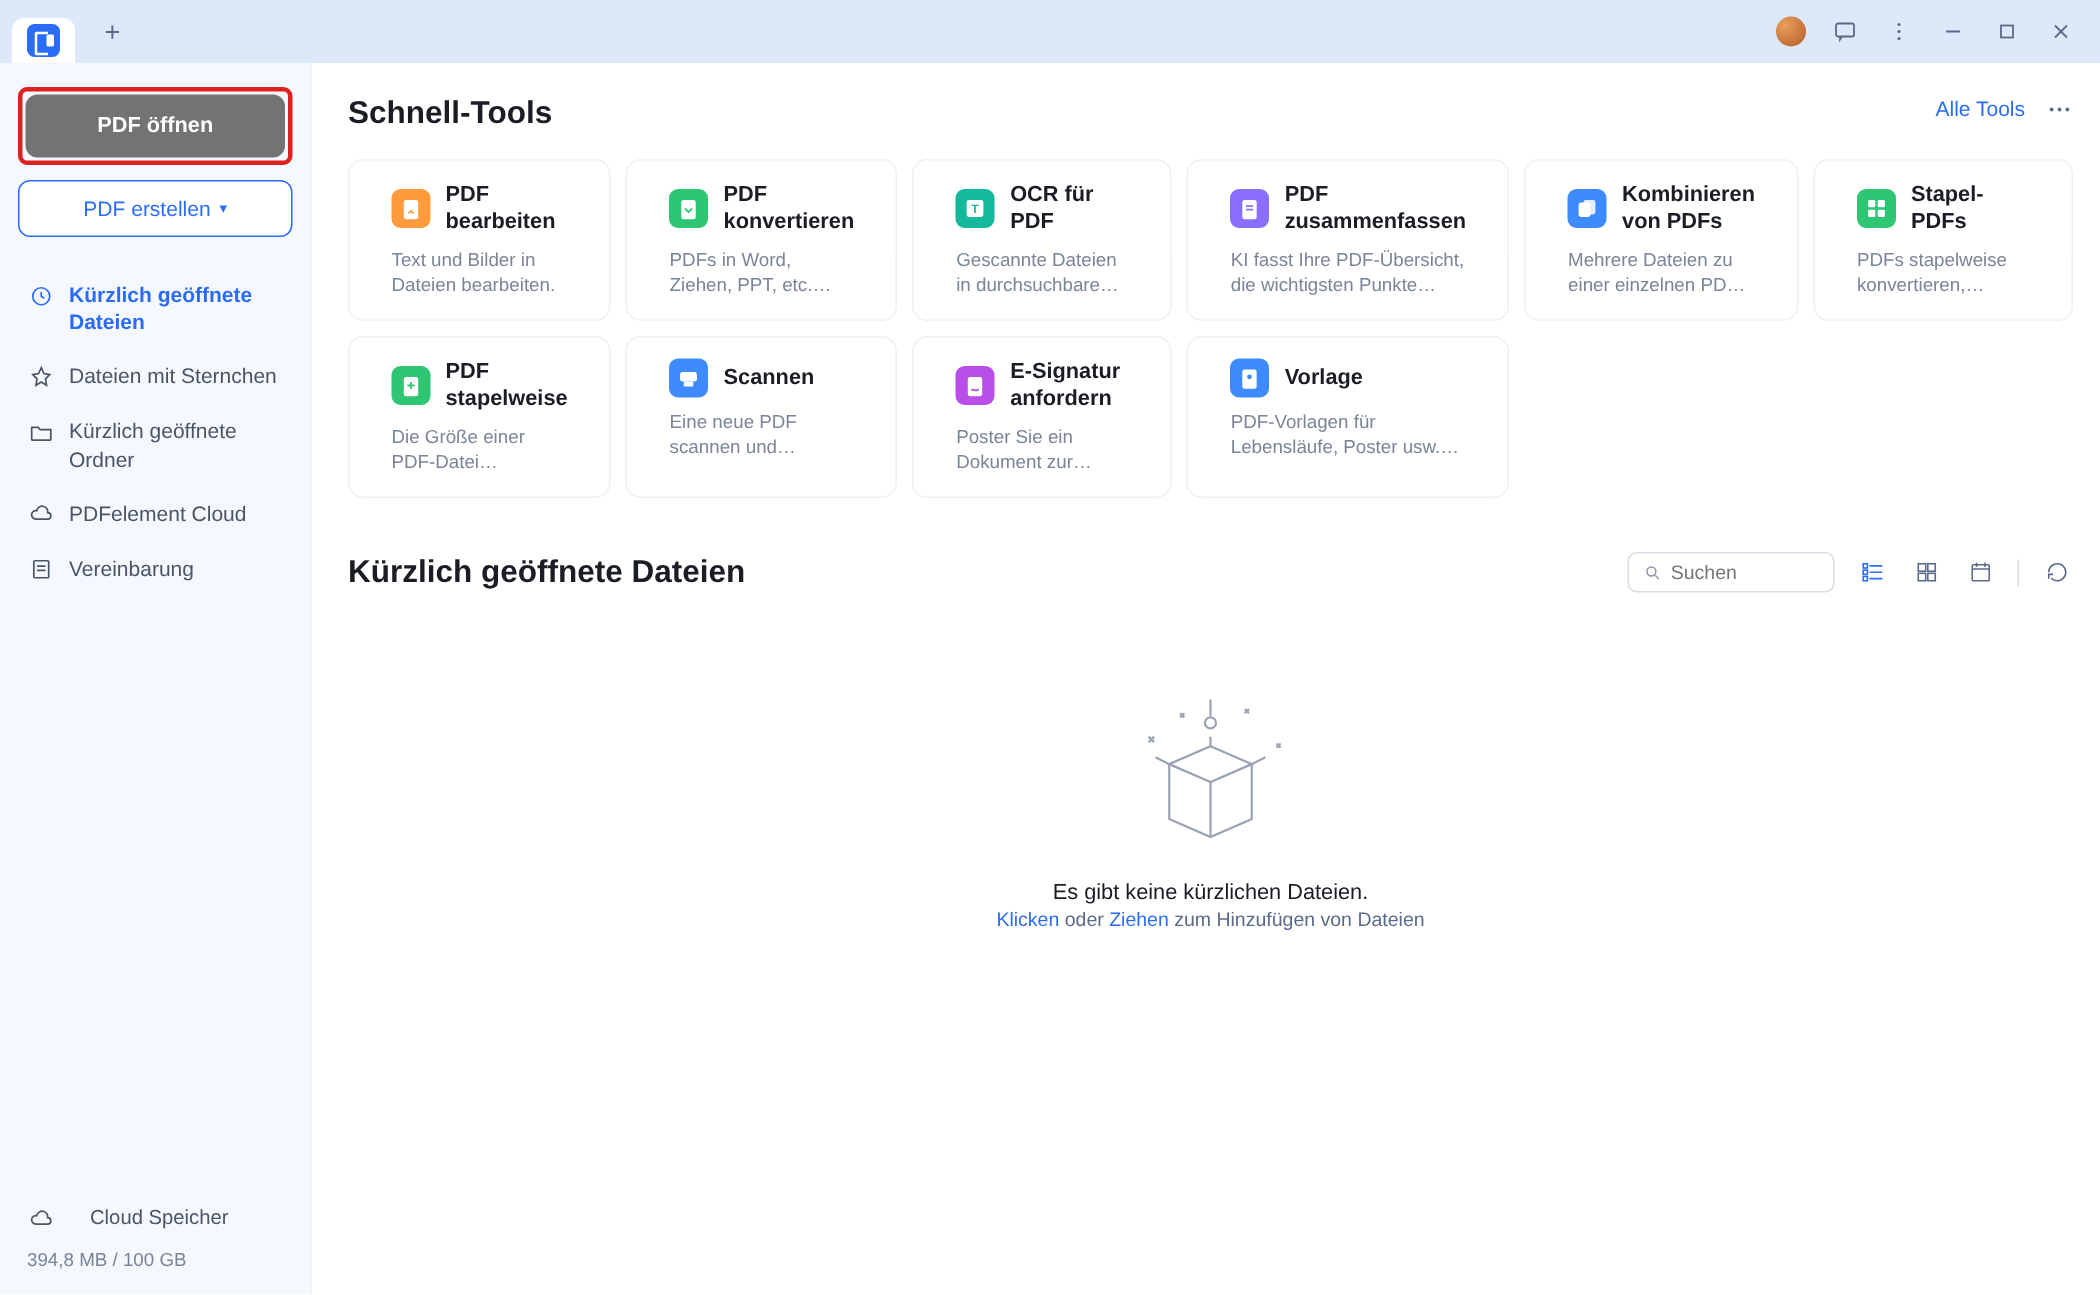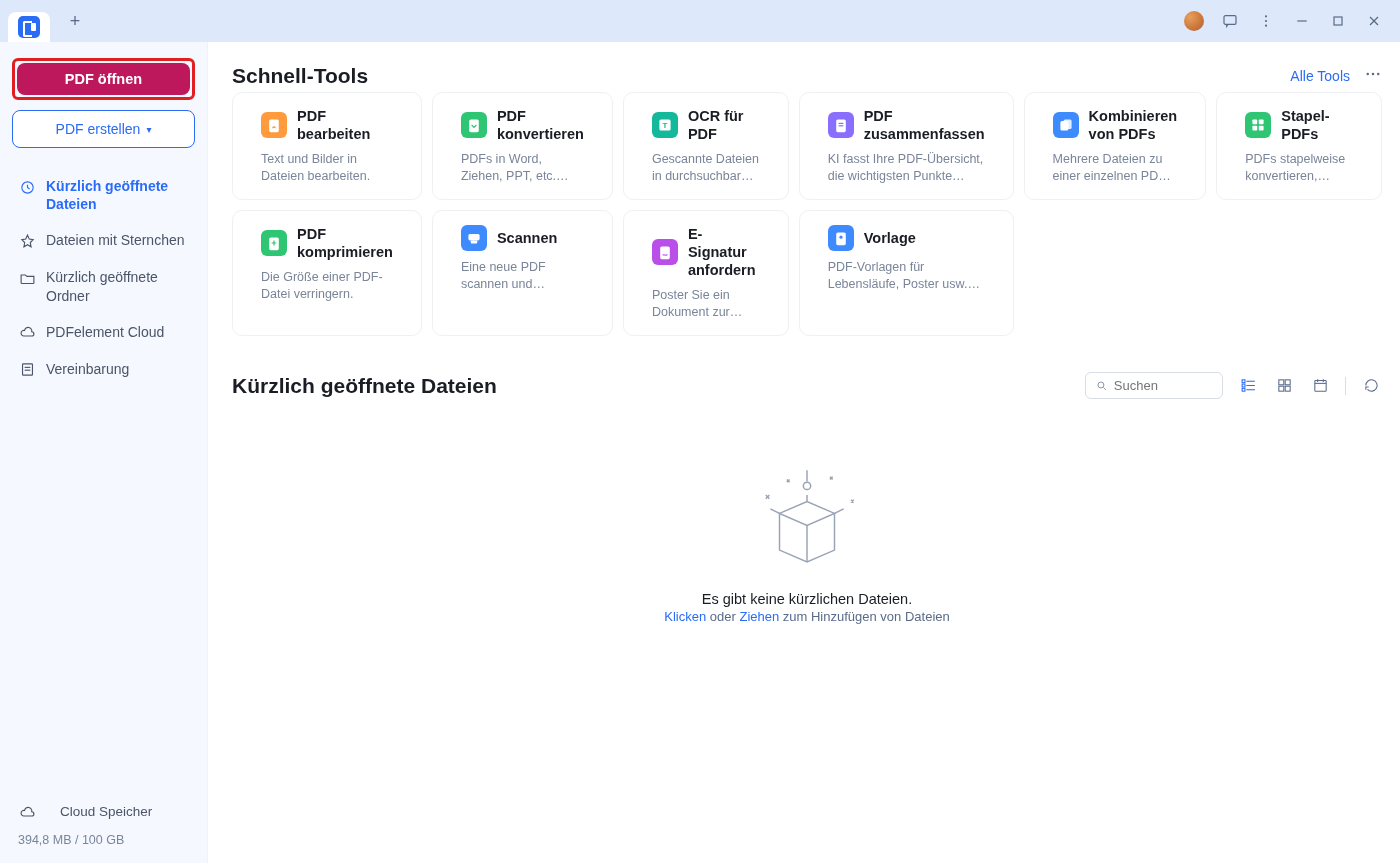--- a/index.html
+++ b/index.html
@@ -12,34 +12,34 @@
   .app-logo-icon::after { content: ""; position: absolute; right: 4px; top: 7px; width: 5px; height: 8px; background: #fff; border-radius: 1px; }
   .tab-plus { width: 30px; height: 30px; display: flex; align-items: center; justify-content: center; color: #5a6b8a; font-size: 18px; margin-left: 10px; cursor: pointer; }
   .titlebar-spacer { flex: 1; }
   .title-btn { width: 36px; height: 36px; display: flex; align-items: center; justify-content: center; color: #5a6b8a; cursor: pointer; }
   .title-btn svg { width: 16px; height: 16px; }
   .avatar { width: 20px; height: 20px; border-radius: 50%; background: radial-gradient(circle at 30% 30%, #e8a05a, #b55a2a); }
   
   .main { display: flex; height: 821px; }
   
   .sidebar { width: 208px; background: #f5f8fe; display: flex; flex-direction: column; padding: 16px 12px 12px; border-right: 1px solid #eef2f9; }
-  .btn-primary { background: #be185d; color: #fff; border: none; border-radius: 8px; height: 32px; font-size: 14.5px; font-weight: 600; cursor: pointer; display: flex; align-items: center; justify-content: center; }
+  .btn-primary { background: #737373; color: #fff; border: none; border-radius: 8px; height: 42px; font-size: 14.5px; font-weight: 600; cursor: pointer; display: flex; align-items: center; justify-content: center; }
   .highlight-red { border: 3px solid #e02020; border-radius: 6px; padding: 2px; margin-bottom: 10px; }
   .btn-secondary { background: #fff; color: #2a6cf6; border: 1px solid #2a6cf6; border-radius: 8px; height: 38px; font-size: 14px; font-weight: 500; cursor: pointer; display: flex; align-items: center; justify-content: center; gap: 6px; margin-bottom: 20px; }
   .nav-list { list-style: none; }
   .nav-item { display: flex; align-items: flex-start; gap: 10px; padding: 9px 6px; color: #4a5568; font-size: 14px; cursor: pointer; border-radius: 6px; line-height: 1.3; }
   .nav-item.active { color: #2a6cf6; font-weight: 600; }
   .nav-icon { width: 18px; height: 18px; flex-shrink: 0; display: flex; align-items: center; justify-content: center; margin-top: 1px; }
   .nav-icon svg { width: 17px; height: 17px; stroke: currentColor; fill: none; stroke-width: 1.6; }
   .sidebar-spacer { flex: 1; }
   .cloud-store { display: flex; align-items: center; gap: 24px; font-size: 13.5px; color: #4a5568; padding: 4px 6px; }
   .cloud-size { font-size: 12.5px; color: #7a8599; padding: 8px 6px 4px; }
   
   .content { flex: 1; padding: 22px 18px 20px 24px; overflow-y: auto; }
-  .sec-head { display: flex; align-items: center; margin-bottom: 4px; }
+  .sec-head { display: flex; margin-bottom: 18px; }
   .sec-title { font-size: 21px; font-weight: 600; color: #1a1d24; flex: 1; }
   .alltools { color: #2a6cf6; font-size: 14px; text-decoration: none; margin-right: 14px; }
   .more-dots { color: #5a6b8a; cursor: pointer; }
   
   .tools-grid { display: grid; grid-template-columns: repeat(6, 1fr); gap: 10px; margin-bottom: 36px; }
   .tool-card { background: #fff; border: 1px solid #eef0f4; border-radius: 10px; padding: 14px 28px 14px; cursor: pointer; min-height: 86px; }
   .tool-head { display: flex; align-items: center; gap: 10px; margin-bottom: 8px; }
   .tool-icon { width: 26px; height: 26px; border-radius: 6px; flex-shrink: 0; display: flex; align-items: center; justify-content: center; }
   .tool-icon svg { width: 16px; height: 16px; }
   .tool-title { font-size: 14.5px; font-weight: 600; color: #1a1d24; line-height: 1.25; }
@@ -261,21 +261,21 @@
           <div class="tool-desc">PDFs stapelweise konvertieren, erstellen, druc...</div>
         </div>
         <div class="tool-card">
           <div class="tool-head">
             <div class="tool-icon" style="background:#2ec573">
               <svg viewBox="0 0 20 20">
                 <rect x="4" y="3" width="12" height="16" rx="2" fill="#fff"></rect>
                 <path d="M10 7v6M7 10h6" stroke="#2ec573" stroke-width="1.5"></path>
               </svg>
             </div>
-            <div class="tool-title">PDF komprimieren</div>
+            <div class="tool-title">PDF stapelweise</div>
           </div>
           <div class="tool-desc">Die Größe einer PDF-Datei verringern.</div>
         </div>
         <div class="tool-card">
           <div class="tool-head">
             <div class="tool-icon" style="background:#3d8bff">
               <svg viewBox="0 0 20 20">
                 <rect x="3" y="5" width="14" height="8" rx="2" fill="#fff"></rect>
                 <rect x="6" y="13" width="8" height="4" rx="1" fill="#fff"></rect>
               </svg>

